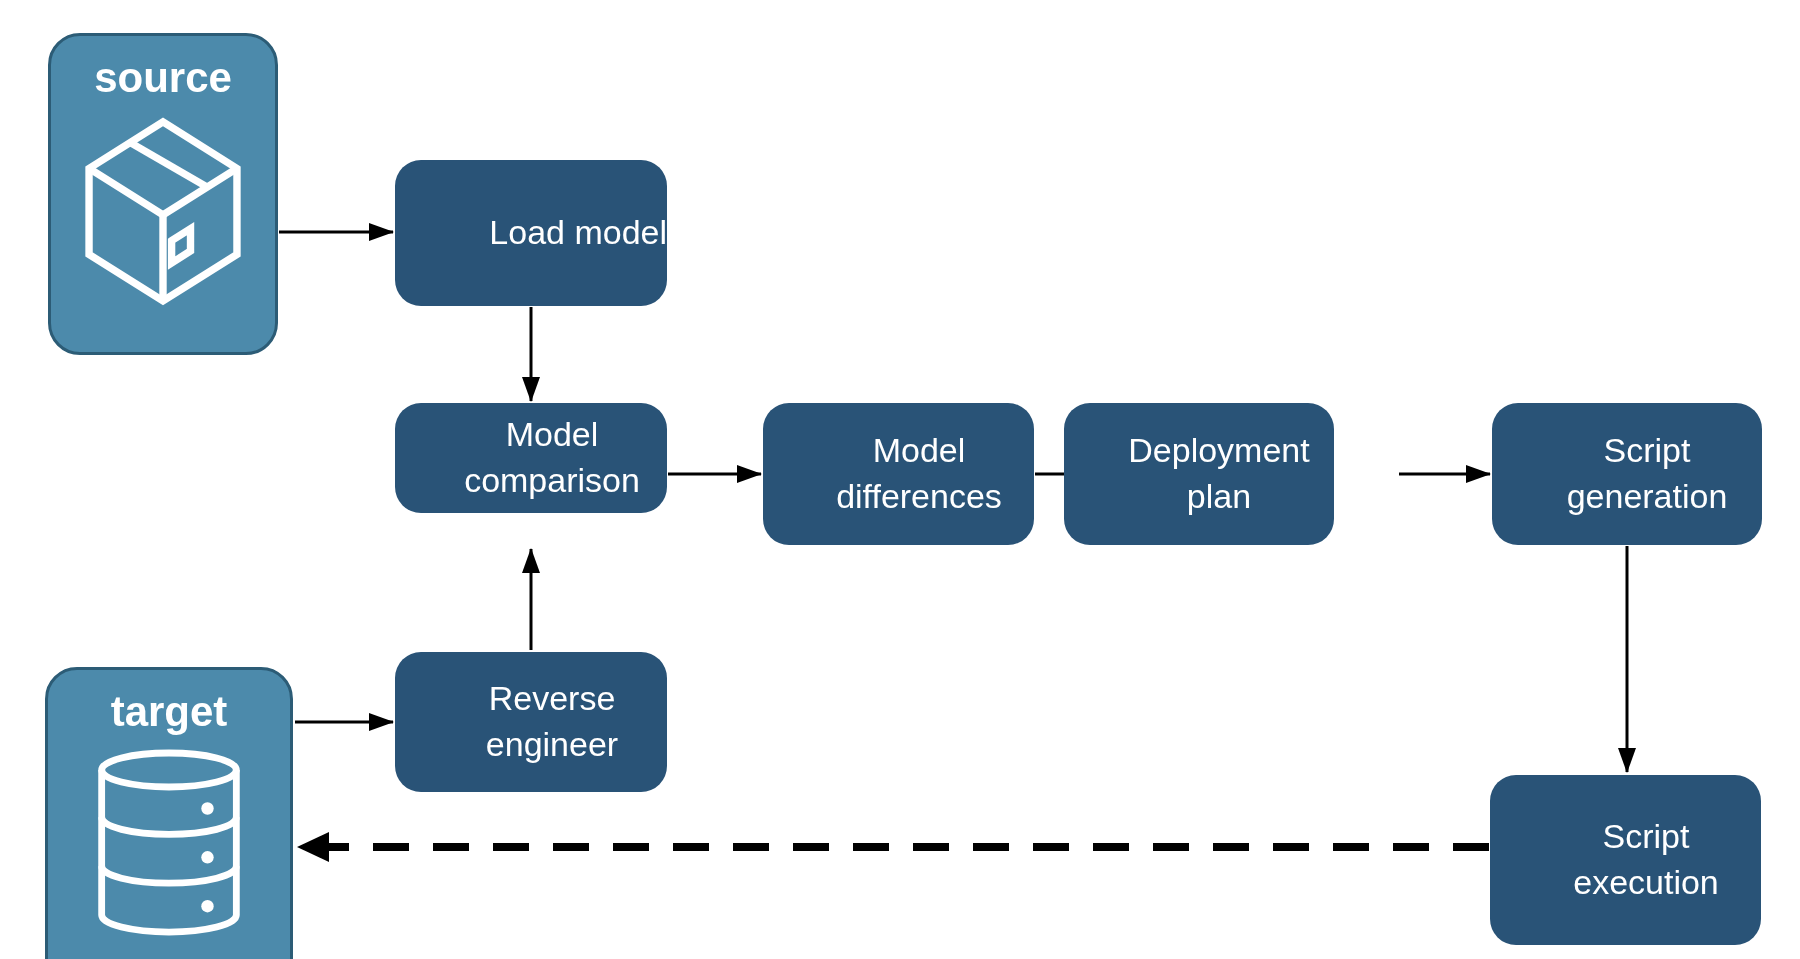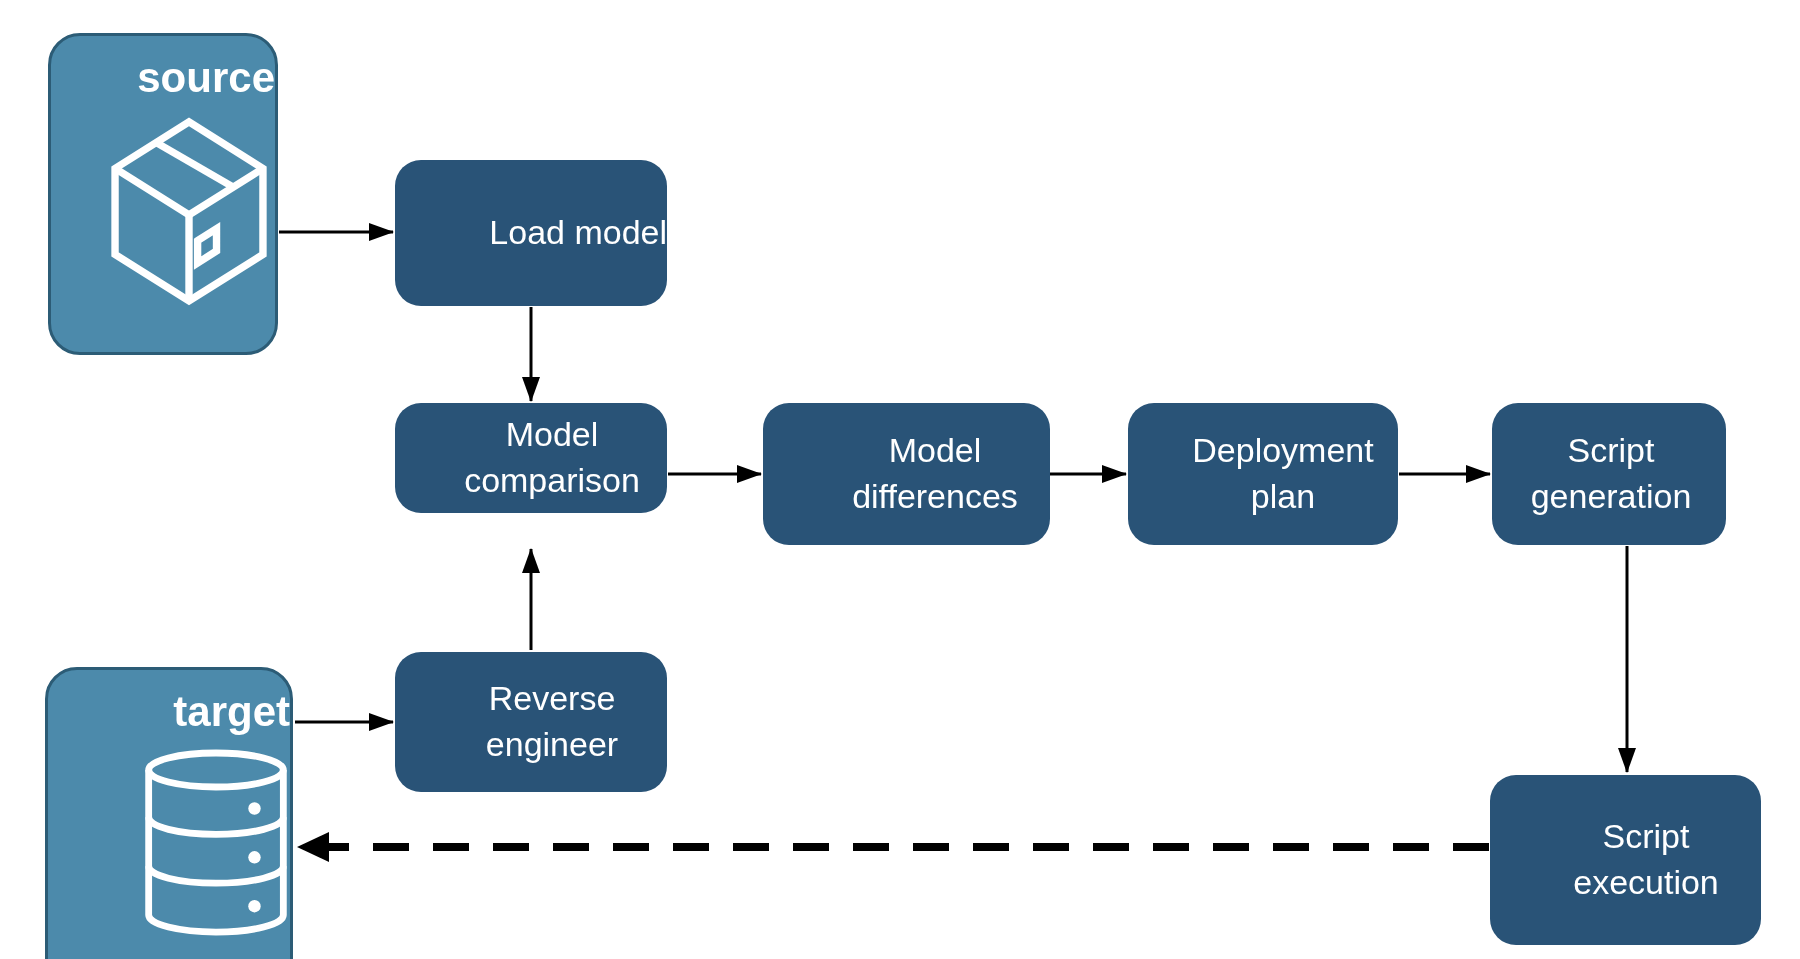--- a/index.html
+++ b/index.html
@@ -19,21 +19,21 @@
     font-family:"Liberation Sans", sans-serif;
     overflow:hidden;
   }
   .edges{position:absolute;left:0;top:0;width:1800px;height:959px;}
   .entity{
     position:absolute;
     background:var(--entity-fill);
     border:3px solid var(--entity-border);
     border-radius:32px;
     box-sizing:border-box;
-    display:flex;flex-direction:column;align-items:flex-end;
+    display:flex;flex-direction:column;align-items:center;
     padding-top:16px;
   }
   .entity-label{
     color:var(--entity-text);
     font-size:42px;font-weight:700;line-height:1.25;
     text-align:center;
   }
   .entity-icon{margin-top:10px;display:block;}
   .icon-stroke{stroke:#FFFFFF;fill:none;}
   .process{
@@ -108,29 +108,29 @@
   </div>
 
   <div class="process" style="left:395px;top:160px;width:272px;height:146px;">
     <span class="process-label">Load model</span>
   </div>
 
   <div class="process" style="left:395px;top:403px;width:272px;height:110px;">
     <span class="process-label">Model comparison</span>
   </div>
 
-  <div class="process" style="left:763px;top:403px;width:271px;height:142px;padding-left:16px;">
+  <div class="process" style="left:763px;top:403px;width:271px;height:142px;">
     <span class="process-label">Model differences</span>
   </div>
 
-  <div class="process" style="left:1128px;top:403px;width:270px;height:142px;">
+  <div class="process" style="left:1064px;top:403px;width:270px;height:142px;">
     <span class="process-label">Deployment plan</span>
   </div>
 
-  <div class="process" style="left:1492px;top:403px;width:234px;height:142px;">
+  <div class="process" style="left:1492px;top:403px;width:270px;height:142px;">
     <span class="process-label">Script generation</span>
   </div>
 
   <div class="process" style="left:395px;top:652px;width:272px;height:140px;">
     <span class="process-label">Reverse engineer</span>
   </div>
 
   <div class="process" style="left:1490px;top:775px;width:271px;height:170px;">
     <span class="process-label">Script execution</span>
   </div>

